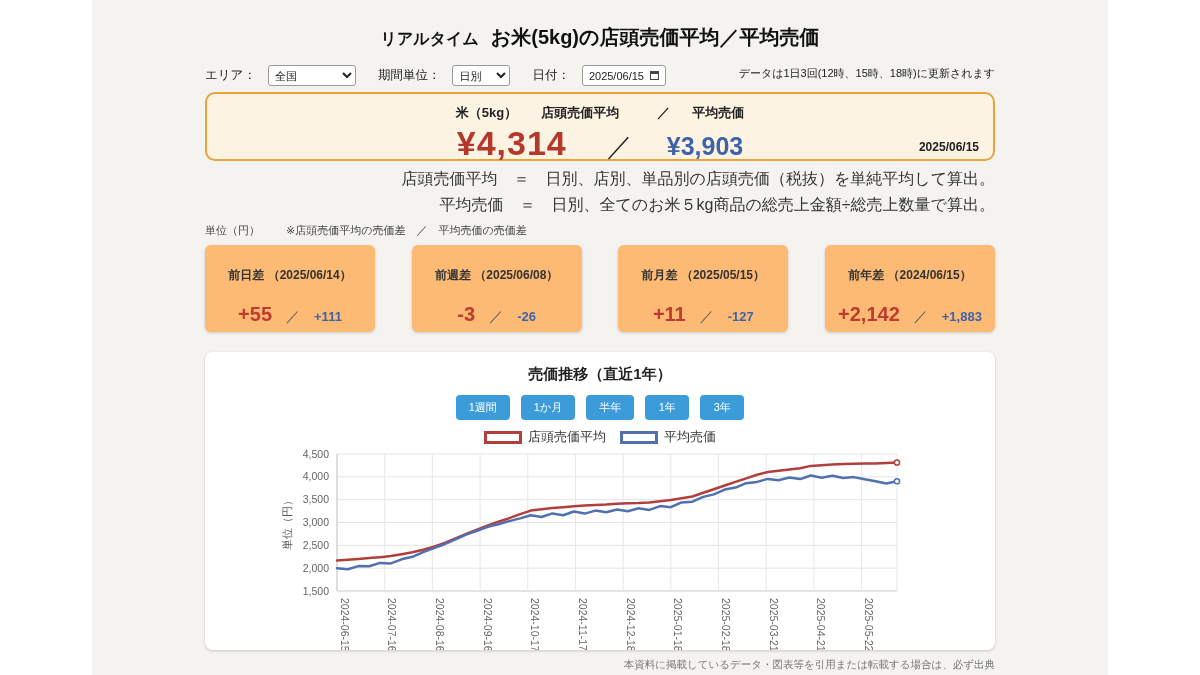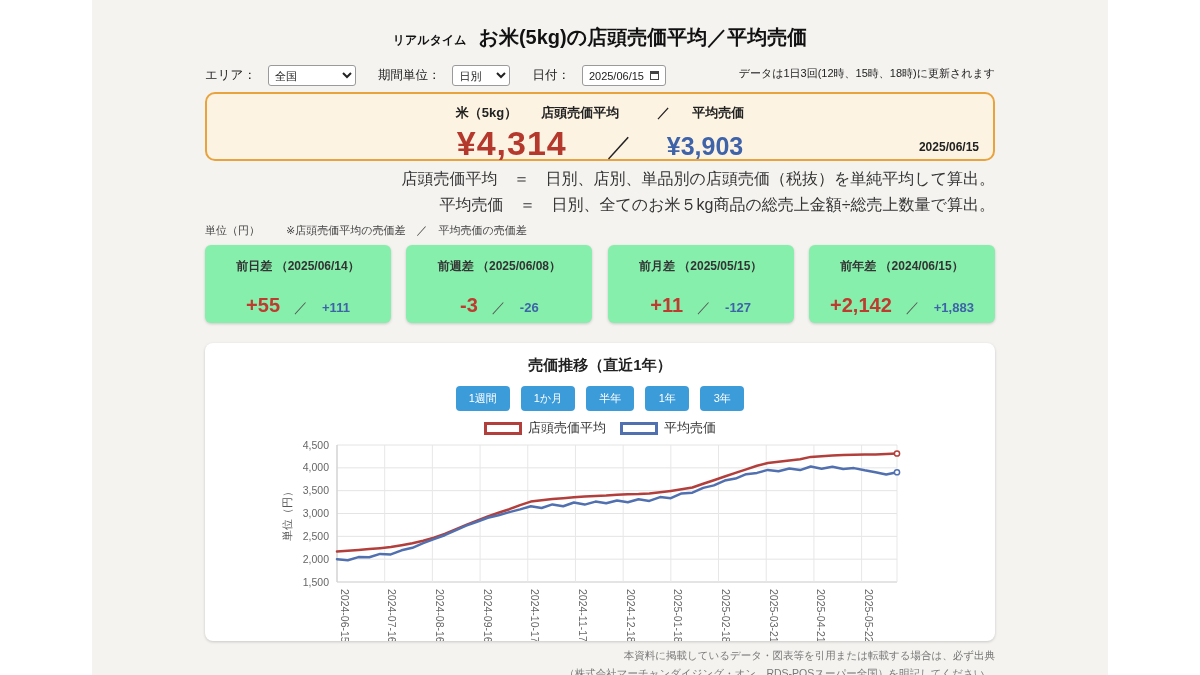--- a/index.html
+++ b/index.html
@@ -3,21 +3,21 @@
 <meta charset="utf-8">
 <style>
   * { margin:0; padding:0; box-sizing:border-box; }
   html,body { width:1200px; height:675px; background:#ffffff; overflow:hidden;
               font-family:"Liberation Sans","DejaVu Sans",sans-serif; }
   .page { width:1016px; height:675px; margin:0 auto; background:#f4f3f0; position:relative; }
   .inner { width:790px; margin:0 auto; position:relative; }
 
   
   .title-row { text-align:center; padding-top:24px; color:#111; }
-  .pre-title { font-size:12px; font-weight:bold; margin-right:12px; }
+  .pre-title { font-size:16px; font-weight:bold; margin-right:12px; }
   .main-title { font-size:20px; font-weight:bold; }
 
   
   .controls-row { display:flex; justify-content:space-between; margin-top:14px; align-items:flex-start; }
   .controls-left { display:flex; align-items:center; gap:12px; font-size:12.5px; color:#222; }
   .ctl-label { margin-left:10px; }
   select { font-size:11px; height:21px; border:1px solid #9a9a9a; border-radius:3px; background:#fff; color:#222; padding:0 2px; }
   .date-box { display:inline-flex; align-items:center; gap:6px; border:1px solid #9a9a9a; border-radius:3px;
               background:#fff; height:21px; padding:0 6px; font-size:11px; color:#222; }
   .cal-icon { width:9px; height:9px; border:1px solid #444; border-top:3px solid #444; display:inline-block; }
@@ -35,22 +35,22 @@
   .price-date { position:absolute; right:14px; bottom:5px; font-size:12px; font-weight:bold; color:#222; }
 
   
   .definitions { text-align:right; font-size:16px; color:#333; line-height:1.6; margin-top:5px; }
 
   
   .unit-row { font-size:11px; color:#444; margin-top:6px; display:flex; gap:26px; }
 
   
   .diff-row { display:flex; justify-content:space-between; margin-top:7px; }
-  .diff-card { width:186px; background:#86efac; border-radius:6px; box-shadow:0 1px 3px rgba(0,0,0,0.18);
-               padding:13px 6px 6px; text-align:center; }
+  .diff-card { width:170px; background:#fdba74; border-radius:6px; box-shadow:0 1px 3px rgba(0,0,0,0.18);
+               padding:22px 6px 6px; text-align:center; }
   .diff-title { font-size:12px; font-weight:bold; color:#333; }
   .diff-values { display:flex; justify-content:center; align-items:baseline; margin-top:19px; }
   .diff-main { font-size:20px; font-weight:bold; color:#bf3b2f; }
   .diff-slash { font-size:14px; color:#555; margin:0 14px; }
   .diff-sub { font-size:13px; font-weight:bold; color:#3e63a8; }
 
   
   .chart-card { margin-top:20px; background:#fff; border-radius:8px; box-shadow:0 1px 3px rgba(0,0,0,0.18);
                 height:298px; padding-top:13px; overflow:hidden; }
   .chart-title { text-align:center; font-size:15px; font-weight:bold; color:#222; }

